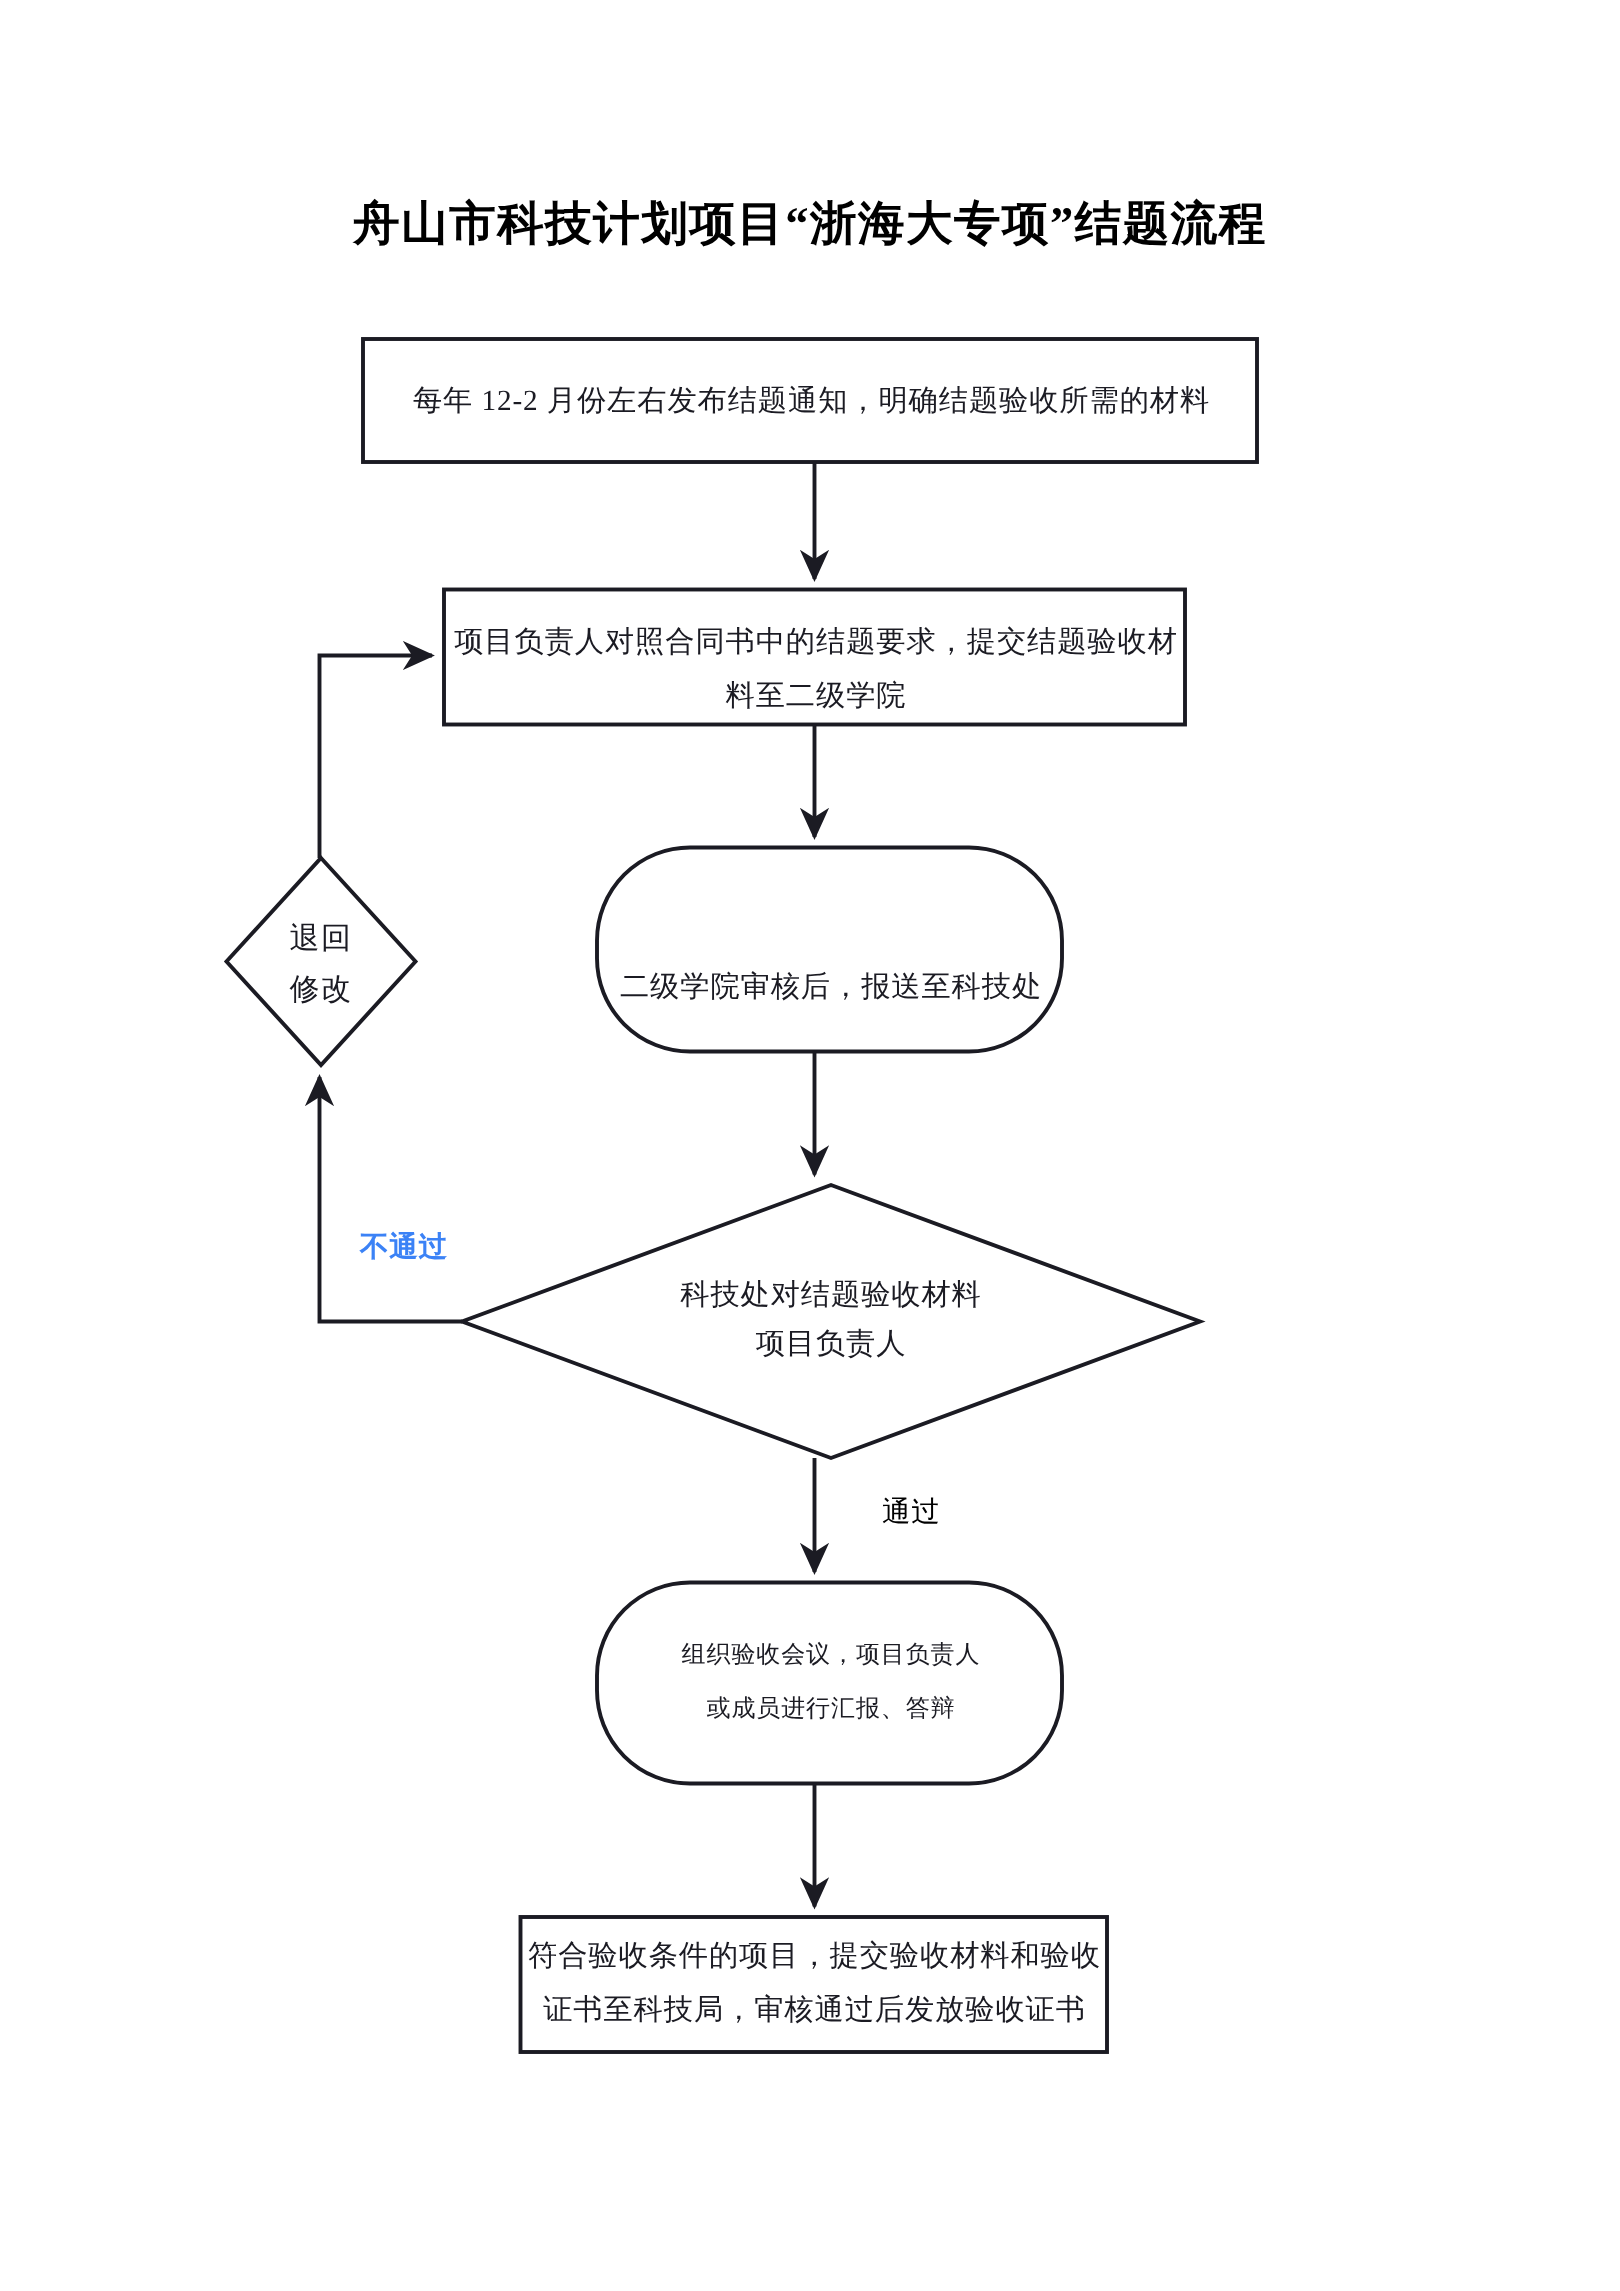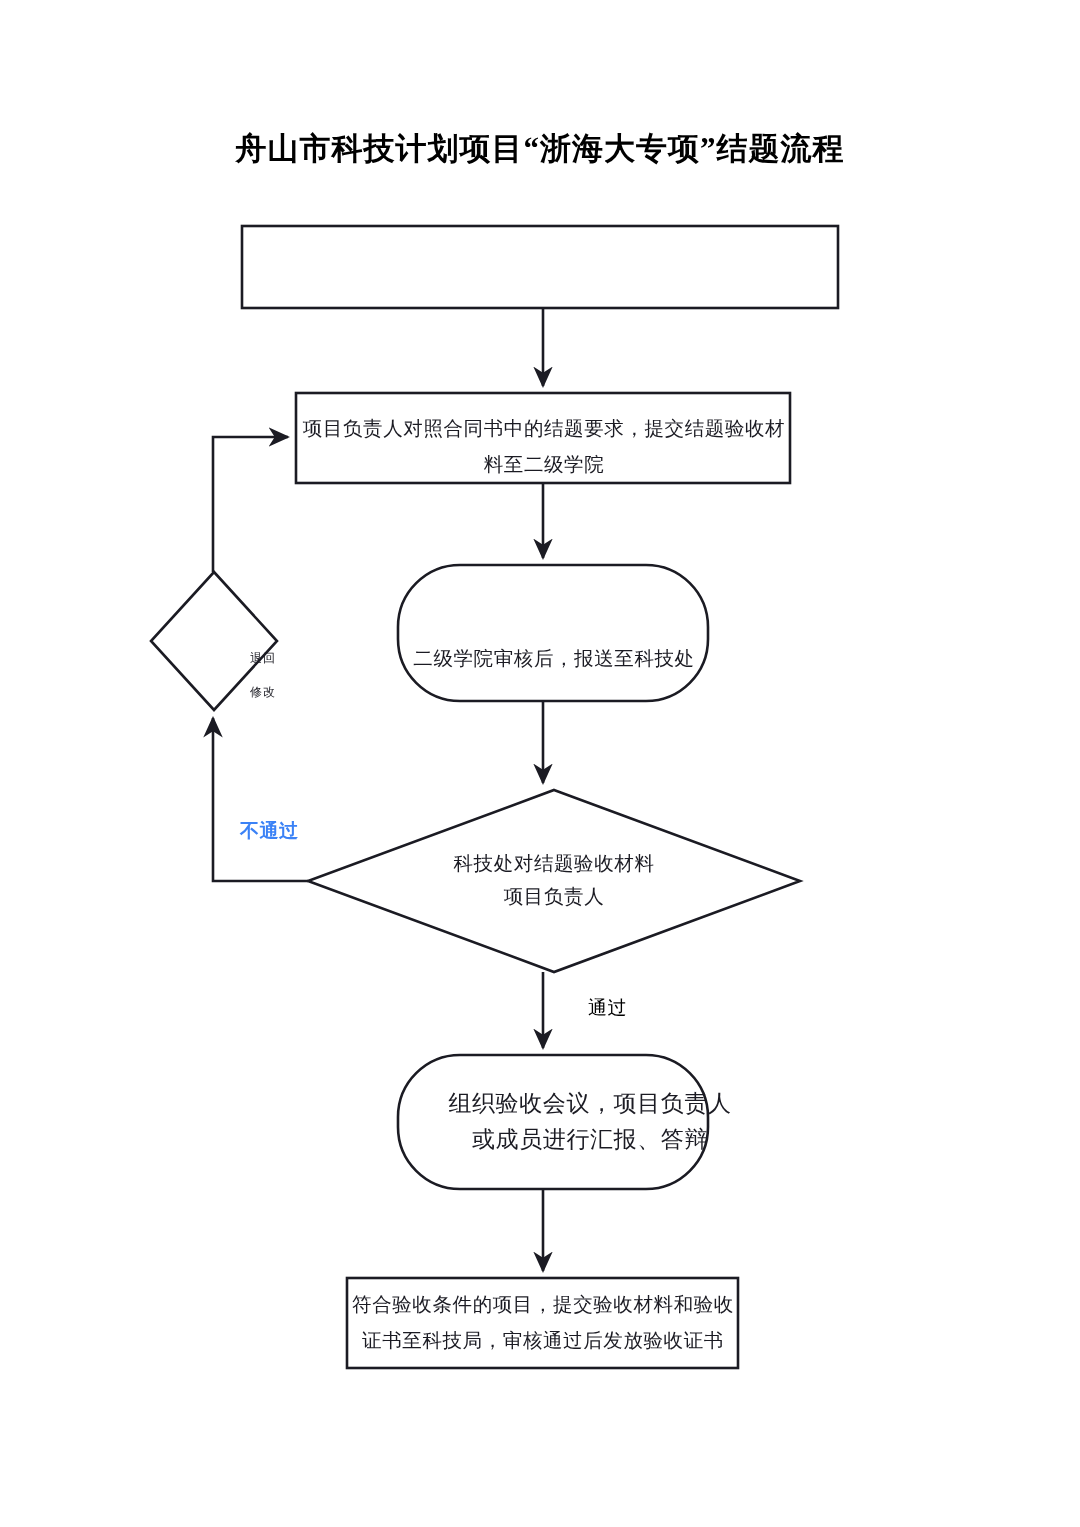--- a/index.html
+++ b/index.html
@@ -63,30 +63,30 @@
   }
   #n2-text {
     left: 298px; top: 395px; width: 492px; height: 104px;
     font-size: 19.5px; line-height: 36px; letter-spacing: 0.6px;
   }
   #n3-text {
     left: 400px; top: 593px; width: 308px; height: 132px;
     font-size: 19.5px; line-height: 32px; letter-spacing: 0.6px;
   }
   #n4-text {
-    left: 152px; top: 619px; width: 124px; height: 112px;
-    font-size: 12px; line-height: 34px; letter-spacing: 1px; align-items: flex-end;
+    left: 152px; top: 587px; width: 124px; height: 112px;
+    font-size: 20px; line-height: 34px; letter-spacing: 1px;
   }
   #n5-text {
     left: 395px; top: 820px; width: 318px; height: 120px;
     font-size: 19.5px; line-height: 33px; letter-spacing: 0.6px;
   }
   #n6-text {
     left: 400px; top: 1056px; width: 308px; height: 132px;
-    font-size: 23px; line-height: 36px; letter-spacing: 0.6px; margin-left: 36px;
+    font-size: 16px; line-height: 36px; letter-spacing: 0.6px;
   }
   #n7-text {
     left: 349px; top: 1280px; width: 388px; height: 86px;
     font-size: 19.5px; line-height: 36px; letter-spacing: 0.6px;
   }
 
   
   .edge-label {
     position: absolute;
     font-family: "Liberation Serif", "DejaVu Serif", serif;
@@ -143,20 +143,23 @@
       <path d="M 308 881 L 213 881 L 213 718" marker-end="url(#arrow)"></path>
 
       <path d="M 213 572 L 213 437 L 288 437" marker-end="url(#arrow)"></path>
 
       <line x1="543" y1="972" x2="543" y2="1048" marker-end="url(#arrow)"></line>
 
       <line x1="543" y1="1189" x2="543" y2="1271" marker-end="url(#arrow)"></line>
     </g>
   </svg>
 
+  <div class="node-text" id="n1-text">
+    <span class="line">每年 12-2 月份左右发布结题通知，明确结题验收所需的材料</span>
+  </div>
 
   <div class="node-text" id="n2-text">
     <span class="line">项目负责人对照合同书中的结题要求，提交结题验收材</span>
     <span class="line">料至二级学院</span>
   </div>
 
   <div class="node-text" id="n3-text">
     <span class="line">二级学院审核后，报送至科技处</span>
   </div>
 

